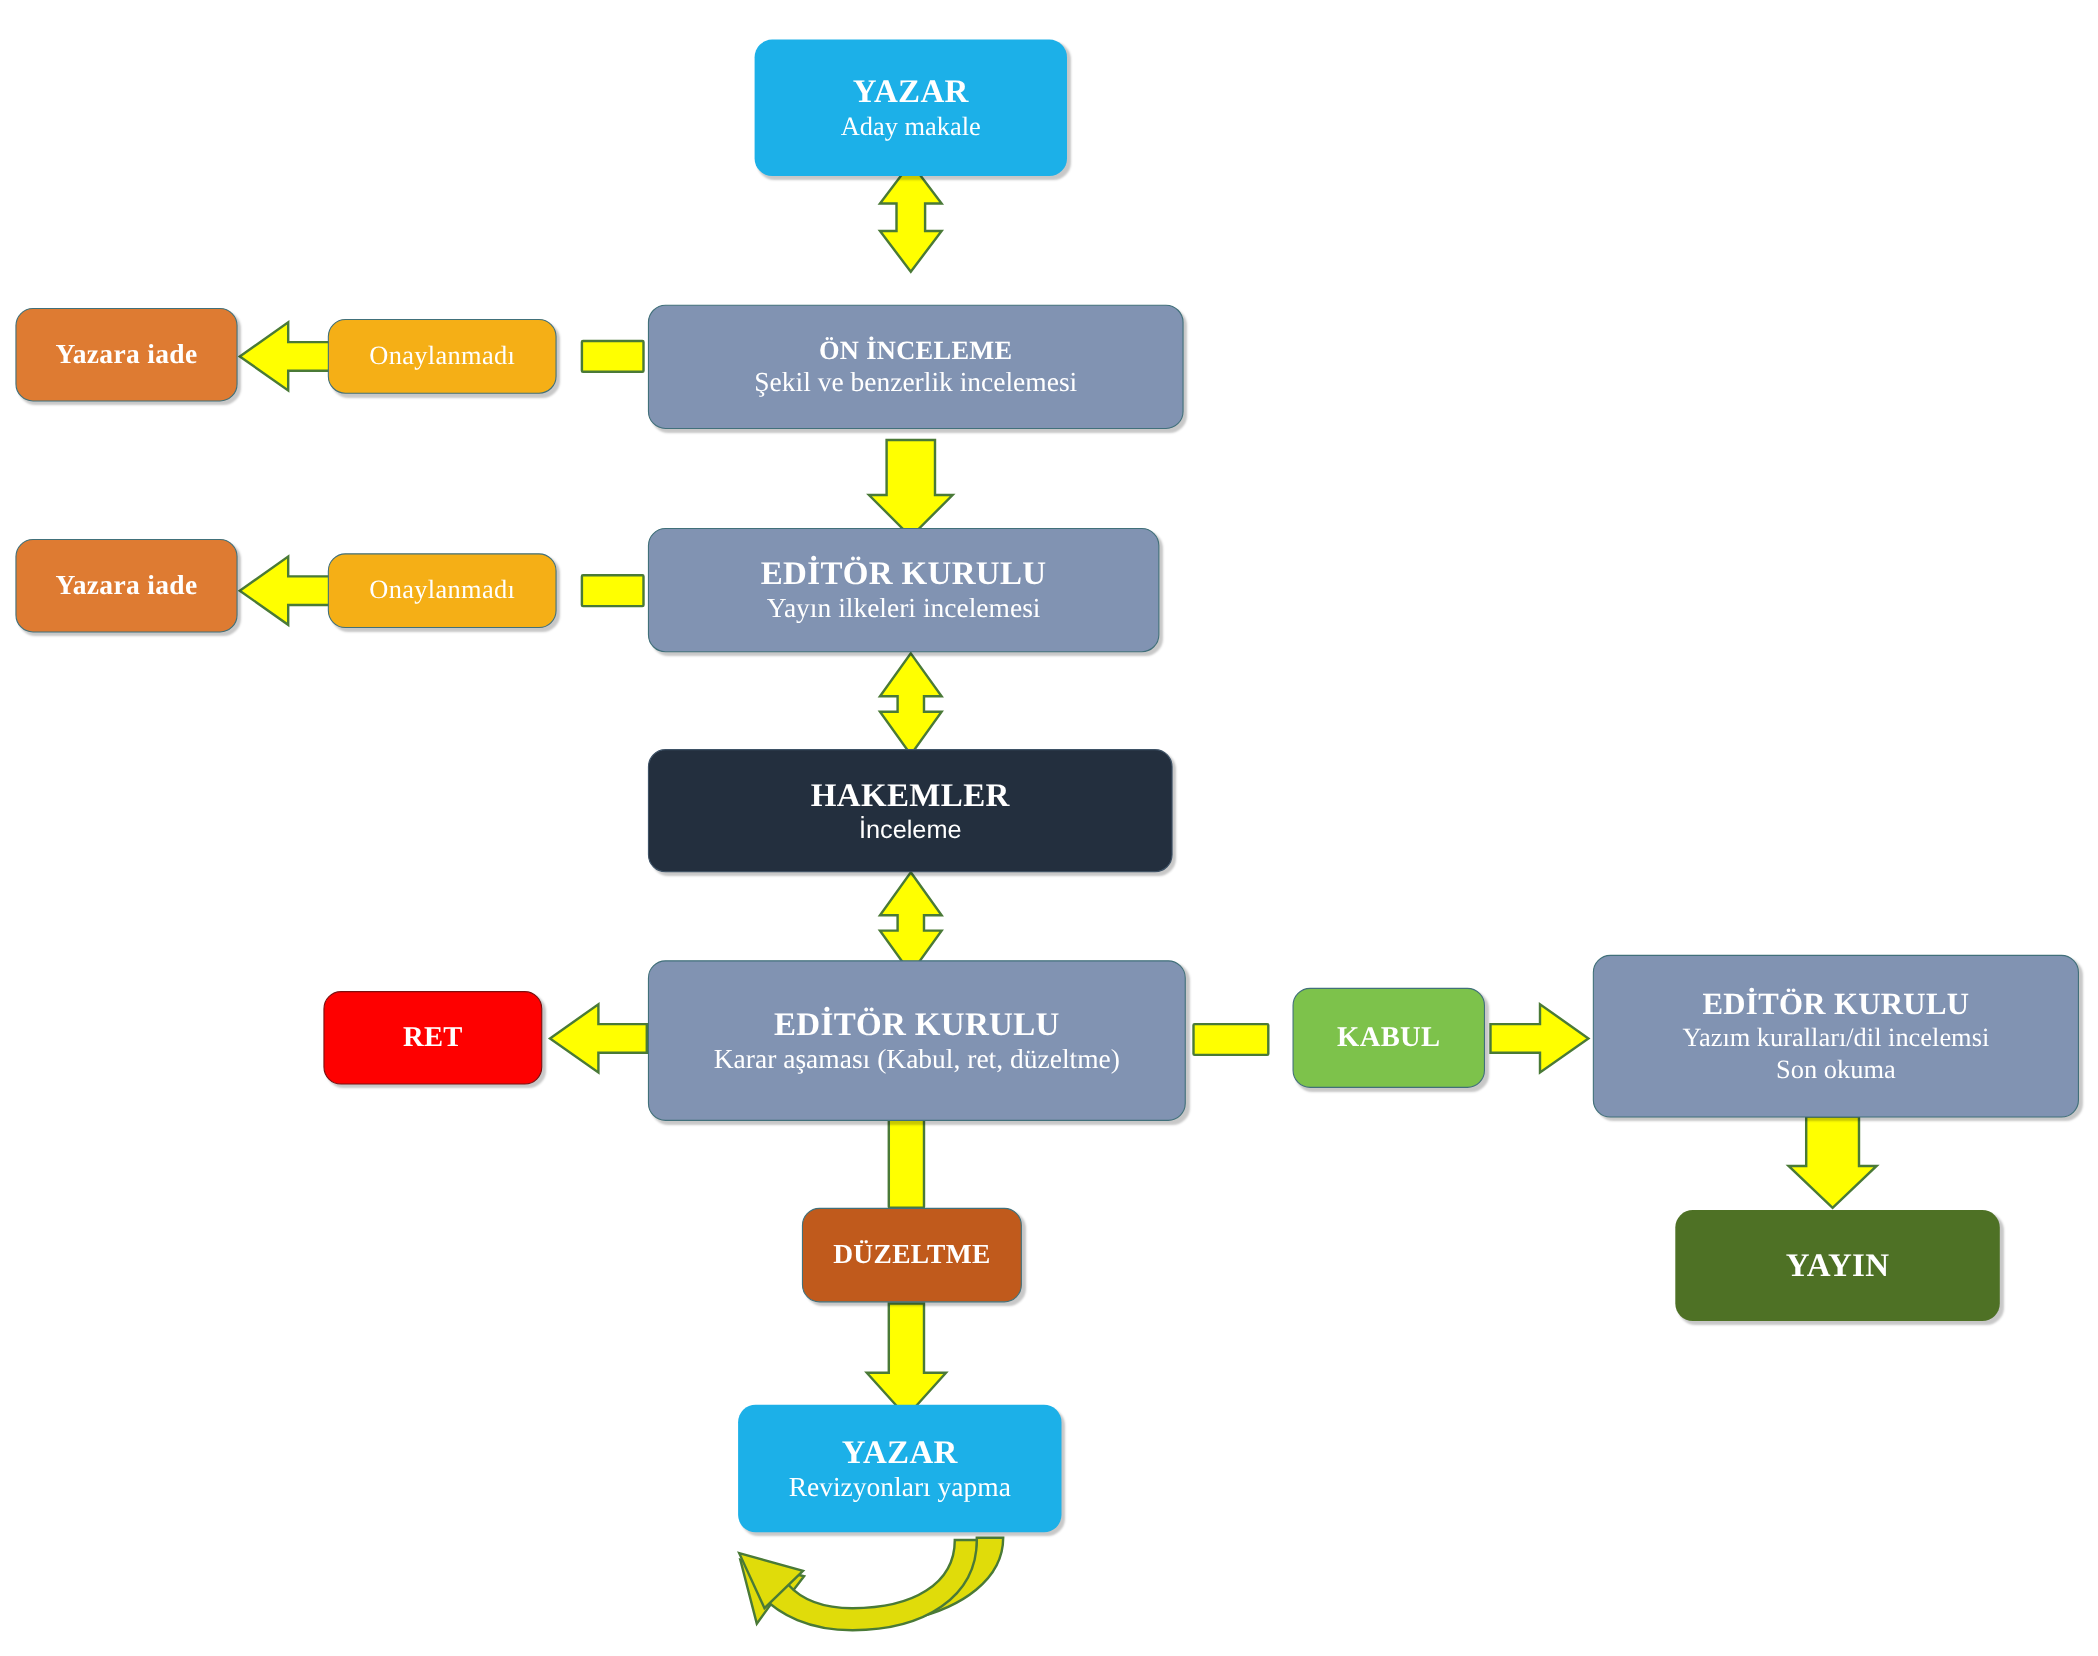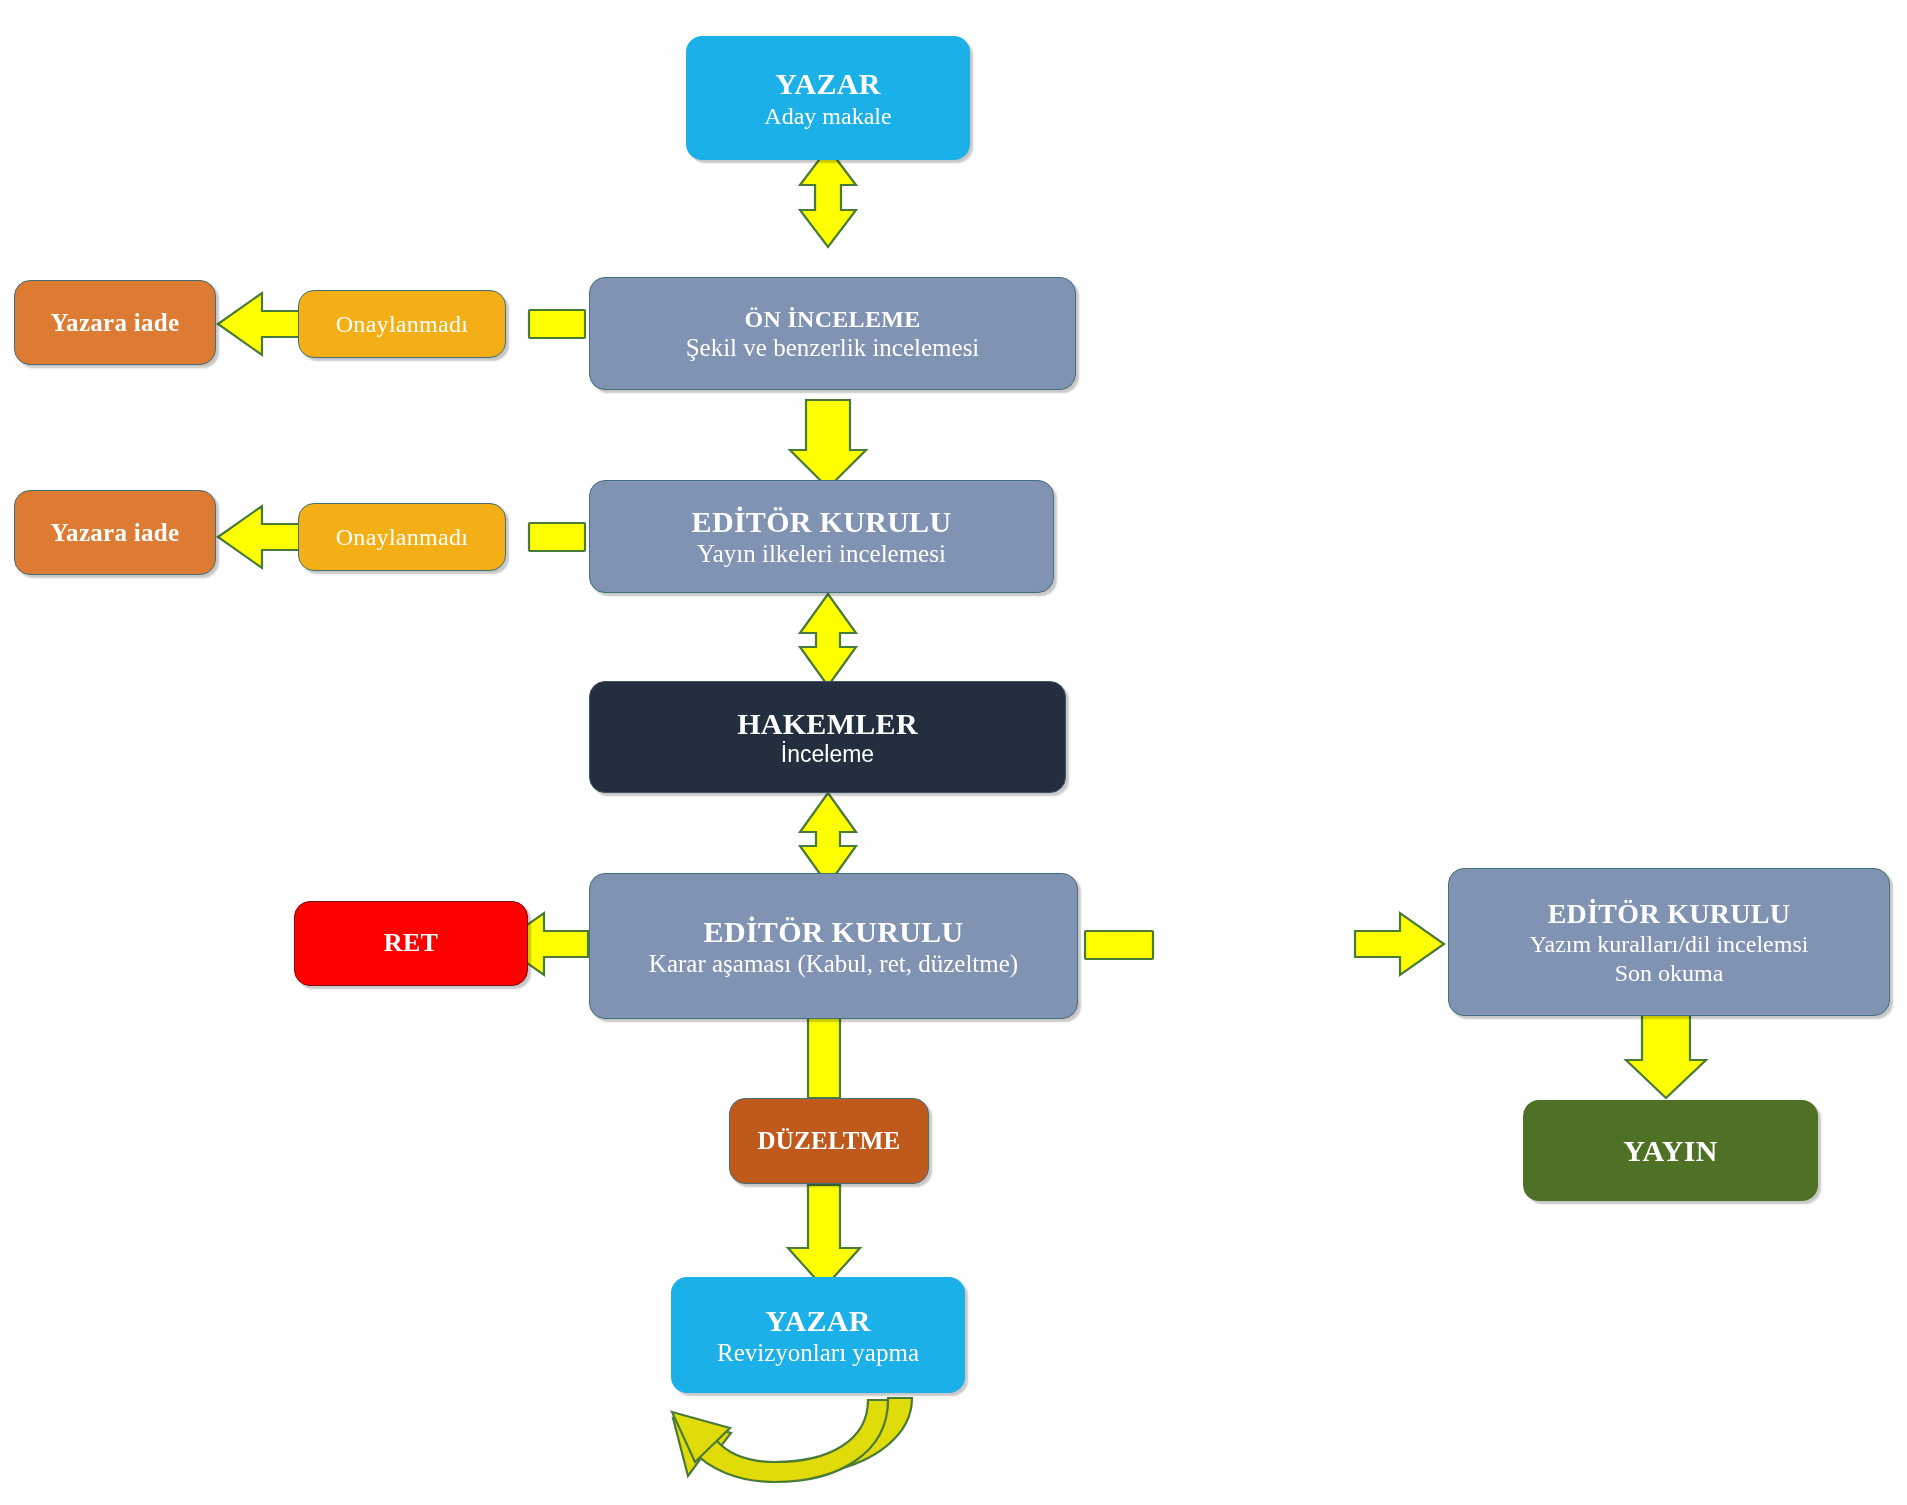--- a/index.html
+++ b/index.html
@@ -135,29 +135,32 @@
   <div class="node n-slate" style="left:589px; top:480px; width:465px; height:113px;">
     <div class="ttl" style="font-size:30px;">EDİTÖR KURULU</div>
     <div class="sub" style="font-size:25px;">Yayın ilkeleri incelemesi</div>
   </div>
 
   <div class="node n-dark" style="left:589px; top:681px; width:477px; height:112px;">
     <div class="ttl" style="font-size:30px;">HAKEMLER</div>
     <div class="sub" style="font-size:23px; font-family:'Liberation Sans', sans-serif;">İnceleme</div>
   </div>
 
-  <div class="node n-red" style="left:294px; top:901px; width:234px; height:85px;">
+  <div class="node n-red" style="left:294px; top:901px; width:199px; height:85px;">
     <div class="ttl" style="font-size:26px;">RET</div>
   </div>
 
   <div class="node n-slate" style="left:589px; top:873px; width:489px; height:146px;">
     <div class="ttl" style="font-size:30px;">EDİTÖR KURULU</div>
     <div class="sub" style="font-size:25px;">Karar  aşaması (Kabul, ret, düzeltme)</div>
   </div>
 
+  <div class="node n-green" style="left:1175px; top:898px; width:175px; height:91px;">
+    <div class="ttl" style="font-size:26px;">KABUL</div>
+  </div>
 
   <div class="node n-slate" style="left:1448px; top:868px; width:442px; height:148px;">
     <div class="ttl" style="font-size:28px;">EDİTÖR KURULU</div>
     <div class="sub" style="font-size:24px;">Yazım kuralları/dil incelemsi</div>
     <div class="sub" style="font-size:24px;">Son okuma</div>
   </div>
 
   <div class="node n-olive" style="left:1523px; top:1100px; width:295px; height:101px;">
     <div class="ttl" style="font-size:30px;">YAYIN</div>
   </div>

